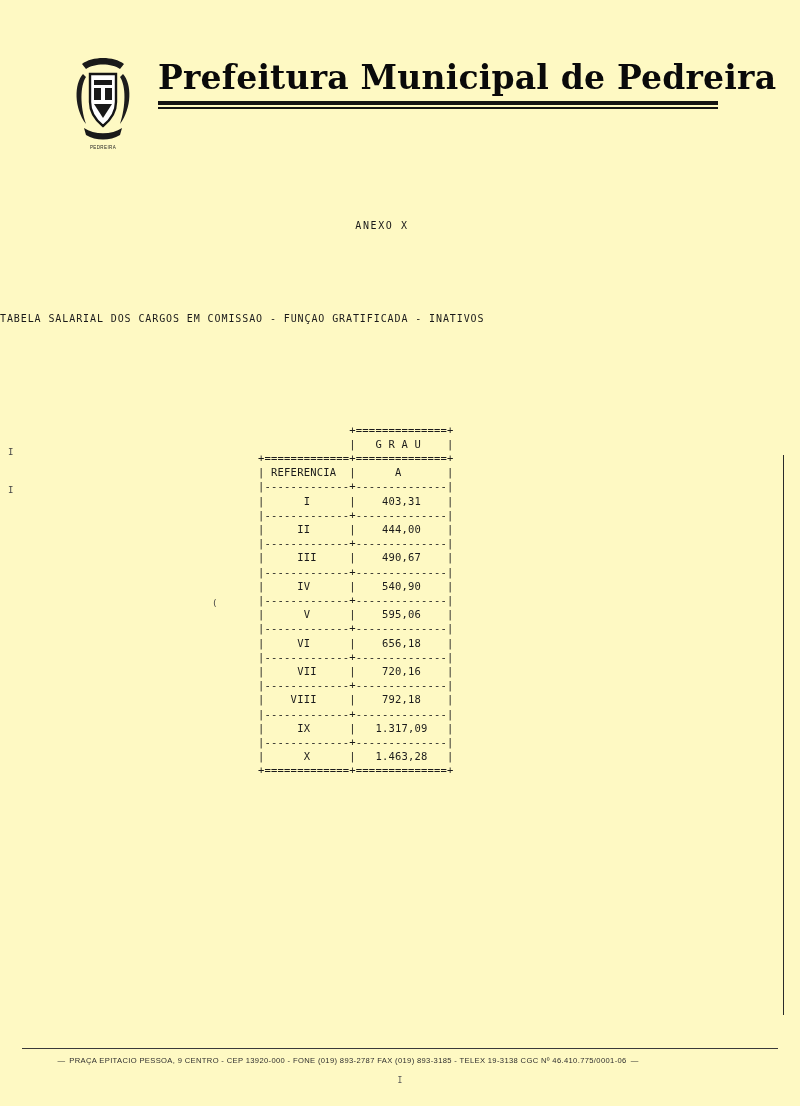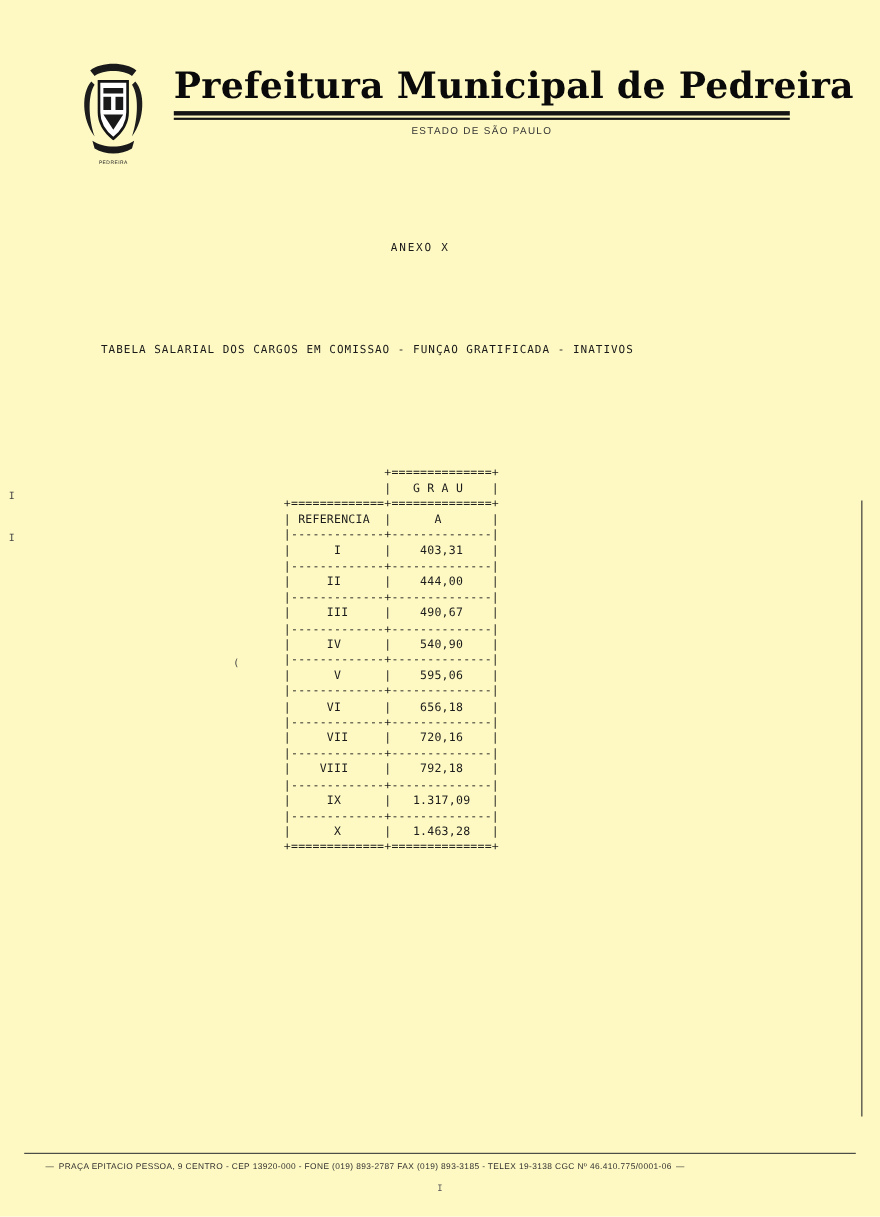--- a/index.html
+++ b/index.html
@@ -91,21 +91,20 @@
     font-family: "DejaVu Sans Mono", monospace;
     font-size: 10px;
     letter-spacing: 1.6px;
     color: #1a1a1a;
   }
   .table-caption {
     position: absolute;
     top: 313px;
     left: 0;
     width: 668px;
-    text-align: center;
     font-family: "DejaVu Sans Mono", monospace;
     font-size: 10px;
     letter-spacing: 0.9px;
     color: #1a1a1a;
   }
 
   
   .ascii-table {
     position: absolute;
     top: 412px;
@@ -143,21 +142,21 @@
     position: absolute;
     left: 22px;
     top: 1048px;
     width: 756px;
     height: 1px;
     background: #3a3a3a;
   }
   .footer {
     position: absolute;
     top: 1056px;
-    left: 0;
+    left: 16px;
     width: 664px;
     text-align: center;
     font-family: "Liberation Sans", sans-serif;
     font-size: 7.6px;
     letter-spacing: 0.35px;
     color: #2e2e2e;
     white-space: nowrap;
   }
   .footer-dash {
     color: #2e2e2e;
@@ -199,21 +198,20 @@
 
         <path d="M14 76 C24 83, 42 83, 52 76 L50 83 C40 89, 26 89, 16 83 Z" fill="#1a1a1a"></path>
       </svg>
       <div class="crest-caption">PEDREIRA</div>
     </div>
 
     <div class="title-block">
       <div class="doc-title">Prefeitura Municipal de Pedreira</div>
       <div class="rule-thick"></div>
       <div class="rule-thin"></div>
-      <div class="subtitle">ESTADO DE SÃO PAULO</div>
     </div>
   </div>
 
   <div class="annex">ANEXO X</div>
 
   <div class="table-caption">TABELA SALARIAL DOS CARGOS EM COMISSAO - FUNÇAO GRATIFICADA - INATIVOS</div>
 
   <pre class="ascii-table" id="ascii-table">              +==============+
               |   G R A U    |
 +=============+==============+

